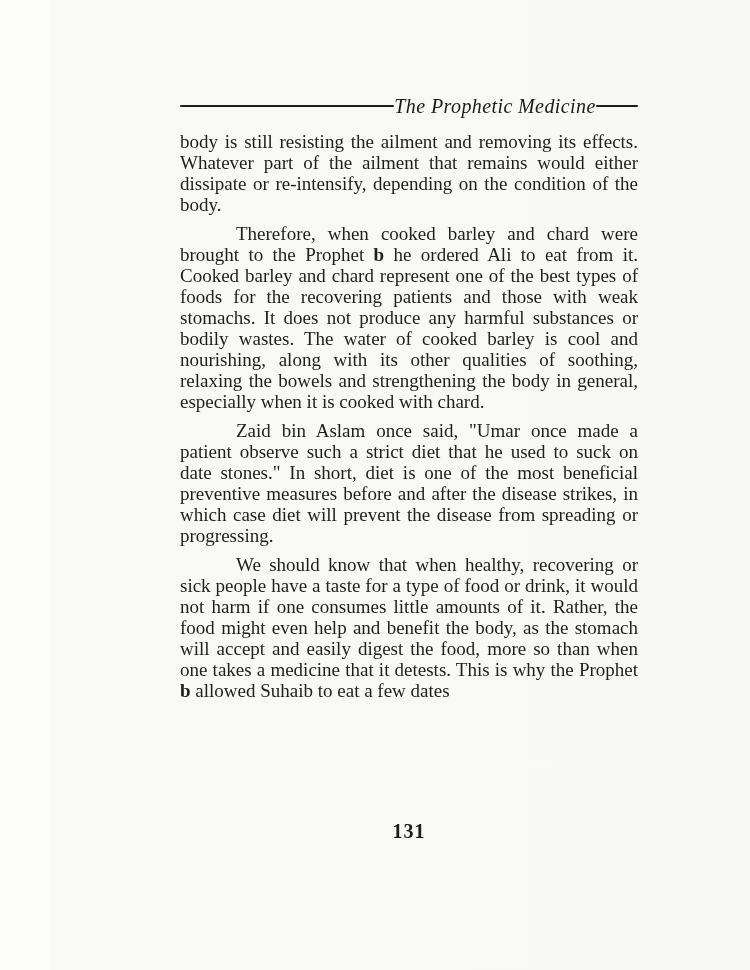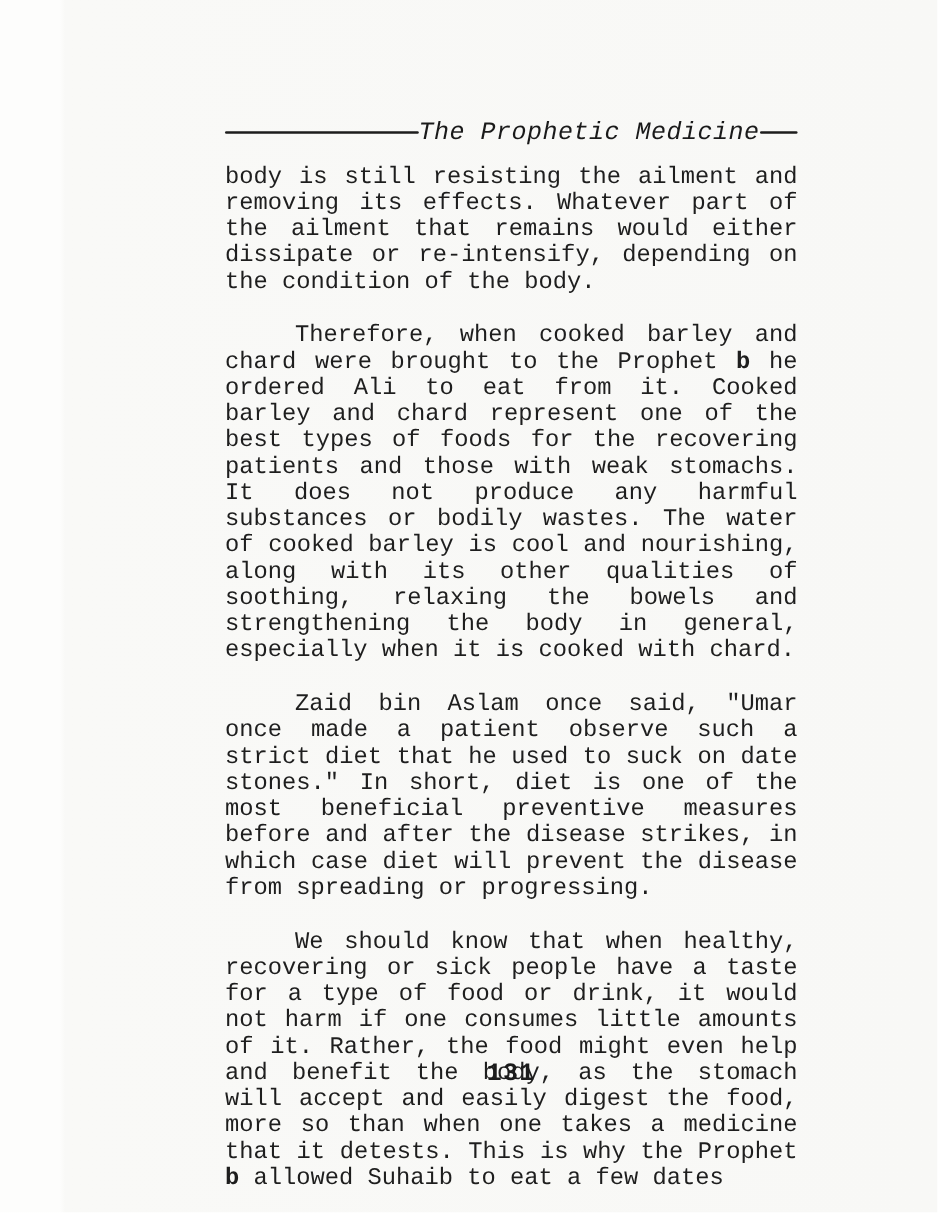--- a/index.html
+++ b/index.html
@@ -5,21 +5,21 @@
   html, body {
     margin: 0;
     padding: 0;
     background: #ffffff;
   }
   .page {
     position: relative;
     width: 750px;
     height: 970px;
     background: linear-gradient(90deg, #fdfdfc 0px, #fdfdfc 48px, #f9f9f7 52px, #f8f8f6 100%);
-    font-family: Liberation Mono, monospace;
+    font-family: Liberation Serif, serif;
     color: #1e1e1e;
     overflow: hidden;
   }
   .running-header {
     position: absolute;
     top: 92px;
     left: 180px;
     width: 458px;
     height: 28px;
     display: flex;
@@ -46,31 +46,31 @@
     left: 180px;
     width: 458px;
     font-size: 19px;
     line-height: 21px;
   }
   .body-text p {
     margin: 0;
     text-align: justify;
   }
   .body-text p + p {
-    margin-top: 22px;
+    margin-top: 8px;
   }
   .body-text p.indent {
     text-indent: 56px;
   }
   .body-text b {
     font-weight: bold;
   }
   .page-number {
     position: absolute;
-    top: 848px;
+    top: 820px;
     left: 180px;
     width: 458px;
     text-align: center;
     font-weight: bold;
     font-size: 20px;
     letter-spacing: 1px;
     color: #1b1b1b;
   }
 </style>
 </head>

